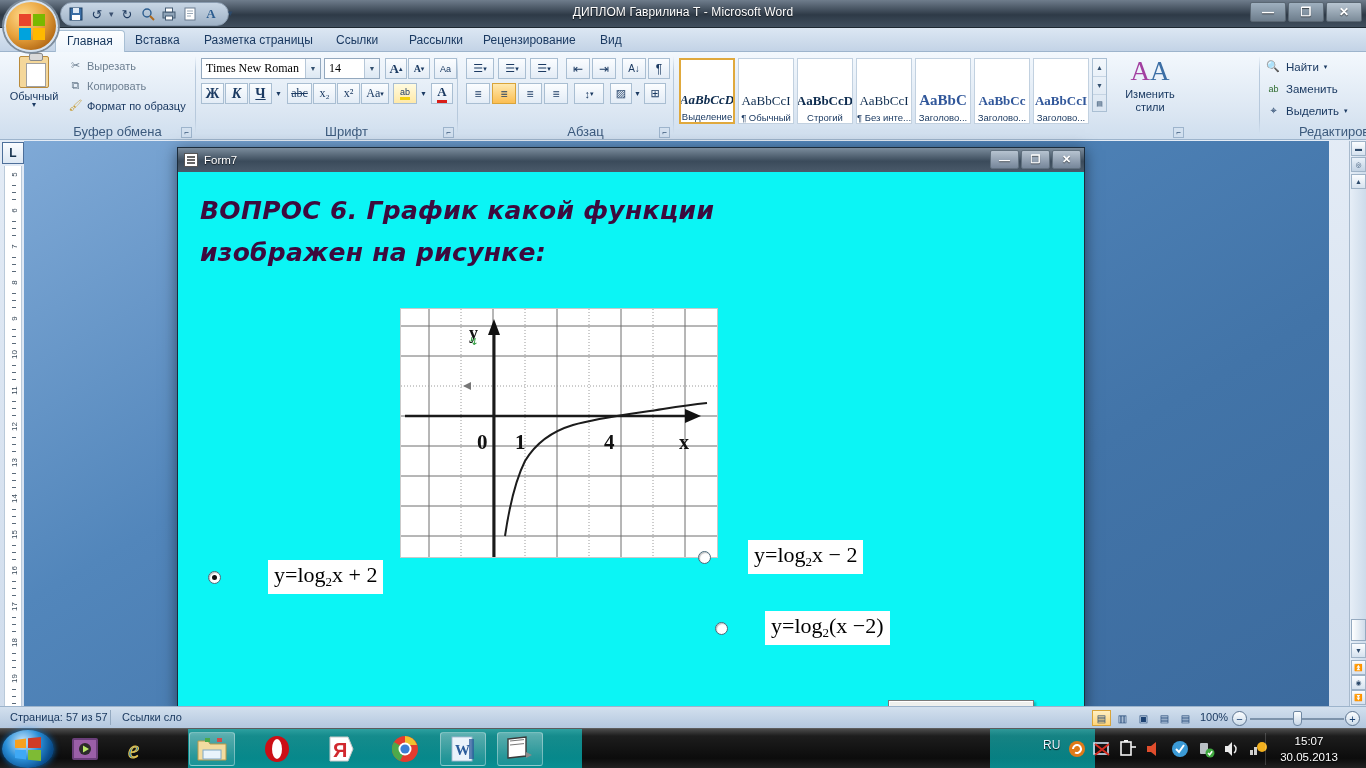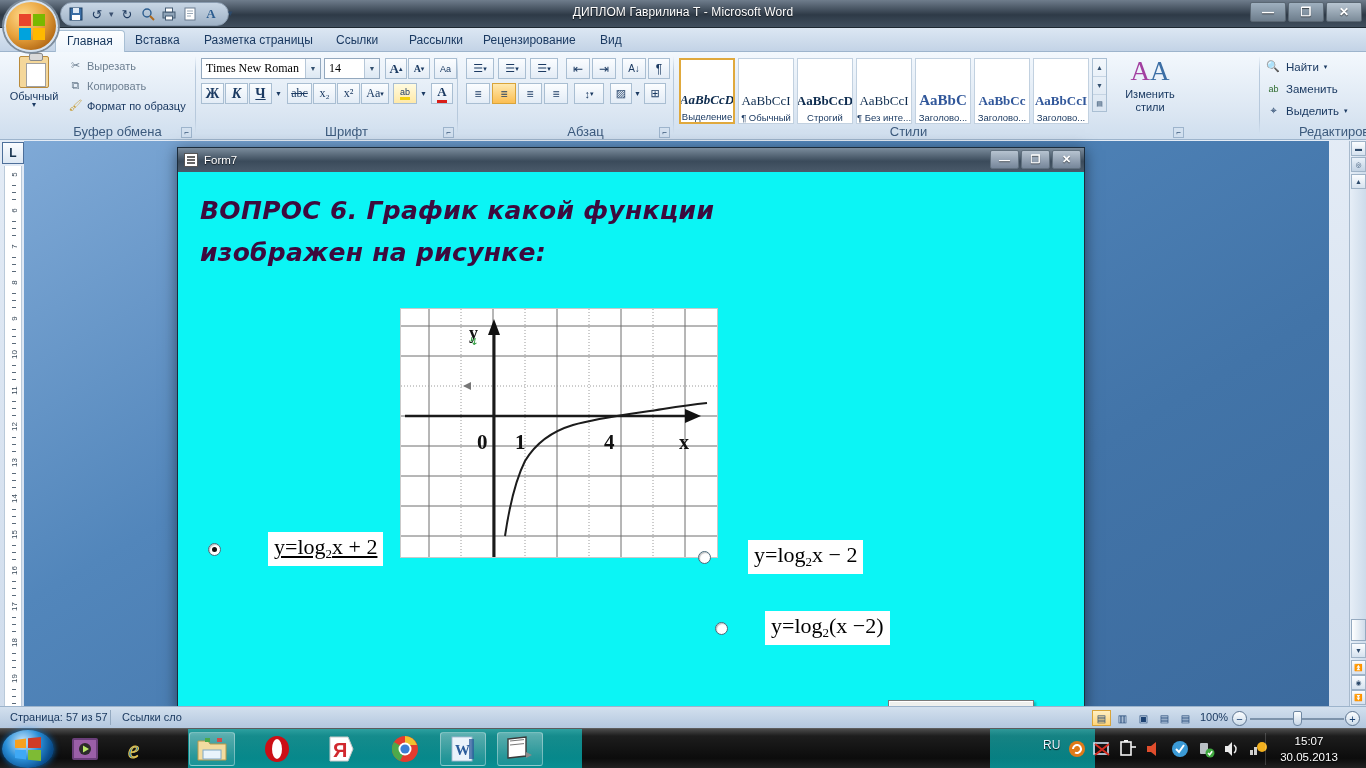--- a/index.html
+++ b/index.html
@@ -585,21 +585,20 @@
           <div>▼</div>
           <div style="border-bottom:none;">▤</div>
         </div>
 
         <div class="btn-big" style="left:440px; width:72px; top:4px;">
           <span style="font-family:'Liberation Serif',serif;font-size:27px;line-height:30px;">
             <span style="color:#a23fa0;">A</span><span style="color:#3b6ea5;">A</span>
           </span>
           <span class="lbl" style="text-align:center;line-height:13px;">Изменить стили</span>
         </div>
-        <div class="glabel" style="width:430px;">Стили</div>
         <div class="dlg-arrow" style="right:76px;">⌐</div>
         <div class="gsep"></div>
       </div>
 
       <div class="rgroup" style="left:1260px; width:106px;">
         <div class="edit-item" style="left:6px; top:7px;">
           <span class="mini-ic">🔍</span>
           <span>Найти</span>
           <span style="font-size:7px;">▾</span>
         </div>
@@ -749,21 +748,21 @@
 
             <text x="76" y="140" font-family="Liberation Serif, serif" font-size="21" font-weight="bold" fill="#111">0</text>
             <text x="114" y="140" font-family="Liberation Serif, serif" font-size="21" font-weight="bold" fill="#111">1</text>
             <text x="203" y="140" font-family="Liberation Serif, serif" font-size="21" font-weight="bold" fill="#111">4</text>
             <text x="278" y="140" font-family="Liberation Serif, serif" font-size="20" font-weight="bold" fill="#111">x</text>
             <text x="68" y="30" font-family="Liberation Serif, serif" font-size="18" font-weight="bold" fill="#111">y</text>
             <text x="68" y="36" font-family="Liberation Serif, serif" font-size="11" fill="#2e9b3e">↯</text>
           </svg>
         </div>
 
-        <div class="opt" style="left:28px; top:360px;text-decoration:underline;">
+        <div class="opt" style="left:28px; top:388px;">
           <span class="radio checked"></span>
           <span class="opt-lbl" style="margin-left:47px;"><span>y=log</span><sub>2</sub><span>x + 2</span></span>
         </div>
         <div class="opt" style="left:518px; top:368px;">
           <span class="radio"></span>
           <span class="opt-lbl" style="margin-left:37px;"><span>y=log</span><sub>2</sub><span>x − 2</span></span>
         </div>
         <div class="opt" style="left:535px; top:439px;">
           <span class="radio"></span>
           <span class="opt-lbl" style="margin-left:37px;"><span>y=log</span><sub>2</sub><span>(x −2)</span></span>

